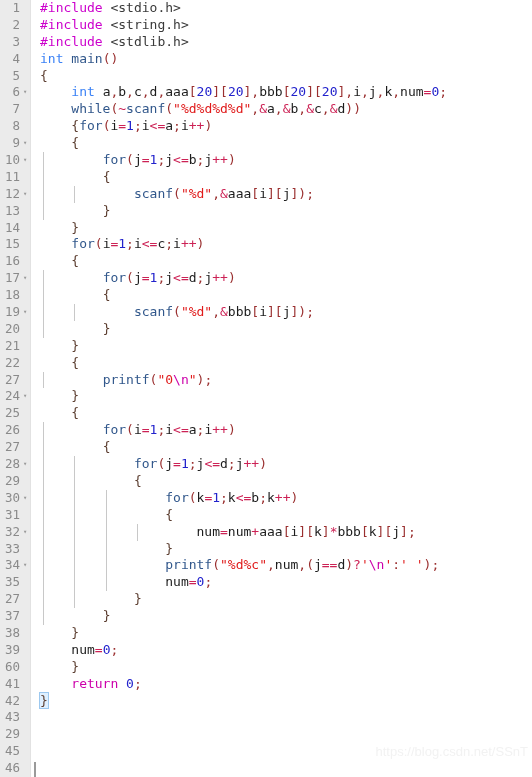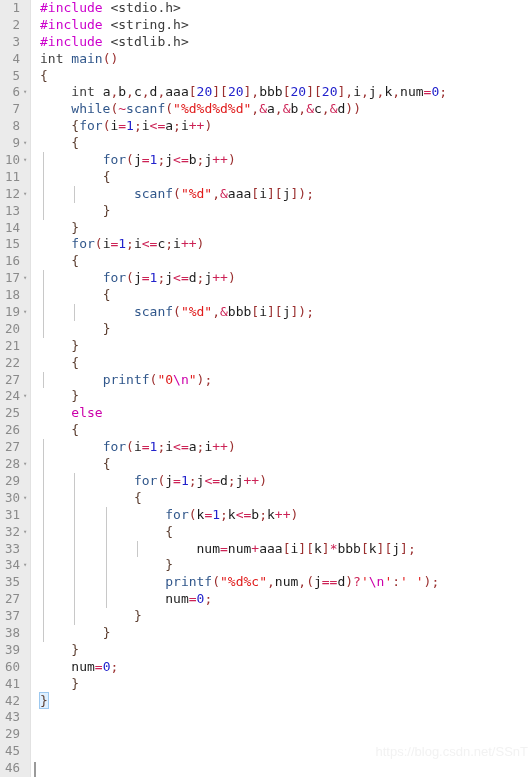--- a/index.html
+++ b/index.html
@@ -80,21 +80,21 @@
     position: absolute;
     width: 1px;
     background: #c8c8c8;
     top: 0;
     height: 16.9px;
   }
 
   
   .tok-pre      { color: #cc00cc; }          
   .tok-header   { color: #3a3a3a; }          
-  .tok-type     { color: #404040; }          
+  .tok-type     { color: #3b82f6; }          
   .tok-kw       { color: #cc00aa; }          
   .tok-ctrl     { color: #31578b; }          
   .tok-fn       { color: #31578b; }          
   .tok-ident    { color: #1c1c1c; }
   .tok-str      { color: #e01b1b; }          
   .tok-esc      { color: #cc00aa; }          
   .tok-num      { color: #2222cc; }          
   .tok-punct    { color: #9a2f2f; }          
   .tok-brace    { color: #5a3c2e; }          
   .tok-op       { color: #cc2255; }
@@ -197,37 +197,37 @@
       <div class="code-row"><span>    <span class="tok-ctrl">for</span><span class="tok-punct">(</span><span class="tok-ident">i</span><span class="tok-op">=</span><span class="tok-num">1</span><span class="tok-punct">;</span><span class="tok-ident">i</span><span class="tok-op">&lt;=</span><span class="tok-ident">c</span><span class="tok-punct">;</span><span class="tok-ident">i</span><span class="tok-op">++</span><span class="tok-punct">)</span></span></div>
       <div class="code-row"><span>    <span class="tok-brace">{</span></span></div>
       <div class="code-row"><div class="guide" style="left: 11px;"></div><span>        <span class="tok-ctrl">for</span><span class="tok-punct">(</span><span class="tok-ident">j</span><span class="tok-op">=</span><span class="tok-num">1</span><span class="tok-punct">;</span><span class="tok-ident">j</span><span class="tok-op">&lt;=</span><span class="tok-ident">d</span><span class="tok-punct">;</span><span class="tok-ident">j</span><span class="tok-op">++</span><span class="tok-punct">)</span></span></div>
       <div class="code-row"><div class="guide" style="left: 11px;"></div><span>        <span class="tok-brace">{</span></span></div>
       <div class="code-row"><div class="guide" style="left: 11px;"></div><div class="guide" style="left: 42.3px;"></div><span>            <span class="tok-fn">scanf</span><span class="tok-punct">(</span><span class="tok-str">"%d"</span><span class="tok-punct">,</span><span class="tok-op">&amp;</span><span class="tok-ident">bbb</span><span class="tok-punct">[</span><span class="tok-ident">i</span><span class="tok-punct">]</span><span class="tok-punct">[</span><span class="tok-ident">j</span><span class="tok-punct">]</span><span class="tok-punct">)</span><span class="tok-punct">;</span></span></div>
       <div class="code-row"><div class="guide" style="left: 11px;"></div><span>        <span class="tok-brace">}</span></span></div>
       <div class="code-row"><span>    <span class="tok-brace">}</span></span></div>
       <div class="code-row"><span>    <span class="tok-brace">{</span></span></div>
       <div class="code-row"><div class="guide" style="left: 11px;"></div><span>        <span class="tok-fn">printf</span><span class="tok-punct">(</span><span class="tok-str">"0</span><span class="tok-esc">\n</span><span class="tok-str">"</span><span class="tok-punct">)</span><span class="tok-punct">;</span></span></div>
       <div class="code-row"><span>    <span class="tok-brace">}</span></span></div>
-      <div class="code-row"><span>    <span class="tok-kw">else</span></span></div>
       <div class="code-row"><span>    <span class="tok-brace">{</span></span></div>
       <div class="code-row"><div class="guide" style="left: 11px;"></div><span>        <span class="tok-ctrl">for</span><span class="tok-punct">(</span><span class="tok-ident">i</span><span class="tok-op">=</span><span class="tok-num">1</span><span class="tok-punct">;</span><span class="tok-ident">i</span><span class="tok-op">&lt;=</span><span class="tok-ident">a</span><span class="tok-punct">;</span><span class="tok-ident">i</span><span class="tok-op">++</span><span class="tok-punct">)</span></span></div>
       <div class="code-row"><div class="guide" style="left: 11px;"></div><span>        <span class="tok-brace">{</span></span></div>
       <div class="code-row"><div class="guide" style="left: 11px;"></div><div class="guide" style="left: 42.3px;"></div><span>            <span class="tok-ctrl">for</span><span class="tok-punct">(</span><span class="tok-ident">j</span><span class="tok-op">=</span><span class="tok-num">1</span><span class="tok-punct">;</span><span class="tok-ident">j</span><span class="tok-op">&lt;=</span><span class="tok-ident">d</span><span class="tok-punct">;</span><span class="tok-ident">j</span><span class="tok-op">++</span><span class="tok-punct">)</span></span></div>
       <div class="code-row"><div class="guide" style="left: 11px;"></div><div class="guide" style="left: 42.3px;"></div><span>            <span class="tok-brace">{</span></span></div>
       <div class="code-row"><div class="guide" style="left: 11px;"></div><div class="guide" style="left: 42.3px;"></div><div class="guide" style="left: 73.6px;"></div><span>                <span class="tok-ctrl">for</span><span class="tok-punct">(</span><span class="tok-ident">k</span><span class="tok-op">=</span><span class="tok-num">1</span><span class="tok-punct">;</span><span class="tok-ident">k</span><span class="tok-op">&lt;=</span><span class="tok-ident">b</span><span class="tok-punct">;</span><span class="tok-ident">k</span><span class="tok-op">++</span><span class="tok-punct">)</span></span></div>
       <div class="code-row"><div class="guide" style="left: 11px;"></div><div class="guide" style="left: 42.3px;"></div><div class="guide" style="left: 73.6px;"></div><span>                <span class="tok-brace">{</span></span></div>
       <div class="code-row"><div class="guide" style="left: 11px;"></div><div class="guide" style="left: 42.3px;"></div><div class="guide" style="left: 73.6px;"></div><div class="guide" style="left: 104.9px;"></div><span>                    <span class="tok-ident">num</span><span class="tok-op">=</span><span class="tok-ident">num</span><span class="tok-op">+</span><span class="tok-ident">aaa</span><span class="tok-punct">[</span><span class="tok-ident">i</span><span class="tok-punct">]</span><span class="tok-punct">[</span><span class="tok-ident">k</span><span class="tok-punct">]</span><span class="tok-op">*</span><span class="tok-ident">bbb</span><span class="tok-punct">[</span><span class="tok-ident">k</span><span class="tok-punct">]</span><span class="tok-punct">[</span><span class="tok-ident">j</span><span class="tok-punct">]</span><span class="tok-punct">;</span></span></div>
       <div class="code-row"><div class="guide" style="left: 11px;"></div><div class="guide" style="left: 42.3px;"></div><div class="guide" style="left: 73.6px;"></div><span>                <span class="tok-brace">}</span></span></div>
       <div class="code-row"><div class="guide" style="left: 11px;"></div><div class="guide" style="left: 42.3px;"></div><div class="guide" style="left: 73.6px;"></div><span>                <span class="tok-fn">printf</span><span class="tok-punct">(</span><span class="tok-str">"%d%c"</span><span class="tok-punct">,</span><span class="tok-ident">num</span><span class="tok-punct">,</span><span class="tok-punct">(</span><span class="tok-ident">j</span><span class="tok-op">==</span><span class="tok-ident">d</span><span class="tok-punct">)</span><span class="tok-op">?</span><span class="tok-str">'</span><span class="tok-esc">\n</span><span class="tok-str">'</span><span class="tok-punct">:</span><span class="tok-str">' '</span><span class="tok-punct">)</span><span class="tok-punct">;</span></span></div>
       <div class="code-row"><div class="guide" style="left: 11px;"></div><div class="guide" style="left: 42.3px;"></div><div class="guide" style="left: 73.6px;"></div><span>                <span class="tok-ident">num</span><span class="tok-op">=</span><span class="tok-num">0</span><span class="tok-punct">;</span></span></div>
       <div class="code-row"><div class="guide" style="left: 11px;"></div><div class="guide" style="left: 42.3px;"></div><span>            <span class="tok-brace">}</span></span></div>
       <div class="code-row"><div class="guide" style="left: 11px;"></div><span>        <span class="tok-brace">}</span></span></div>
       <div class="code-row"><span>    <span class="tok-brace">}</span></span></div>
       <div class="code-row"><span>    <span class="tok-ident">num</span><span class="tok-op">=</span><span class="tok-num">0</span><span class="tok-punct">;</span></span></div>
       <div class="code-row"><span>    <span class="tok-brace">}</span></span></div>
+      <div class="code-row"><span>    <span class="tok-kw">return</span> <span class="tok-num">0</span><span class="tok-punct">;</span></span></div>
       <div class="code-row"><span><span class="tok-brace brace-match">}</span></span></div>
       <div class="code-row"><span></span></div>
     </div>
 
   <div id="caret" style="top: 761.5px;"></div>
 
   <div id="watermark">https://blog.csdn.net/SSnT</div>
 
 </div>
 

